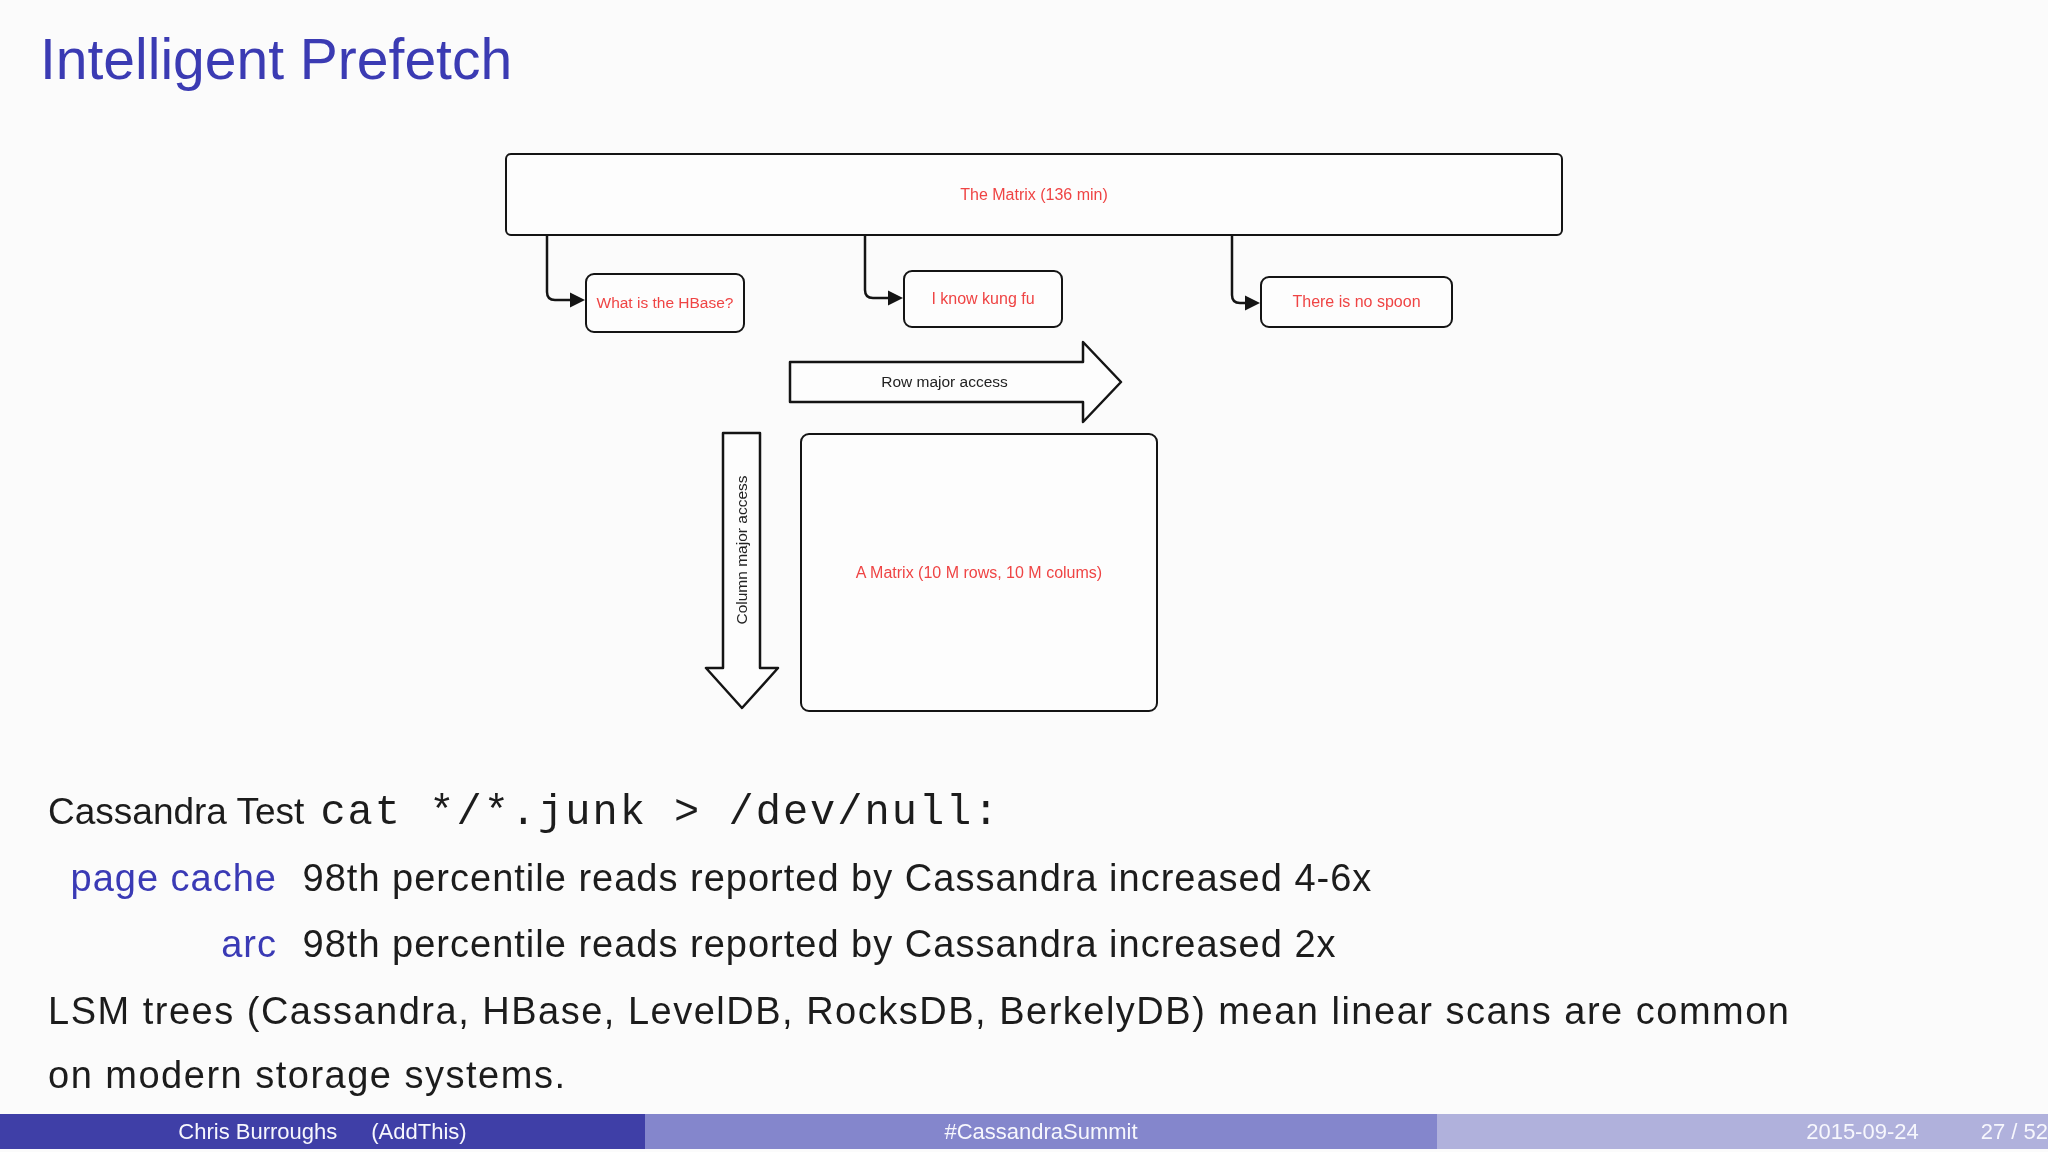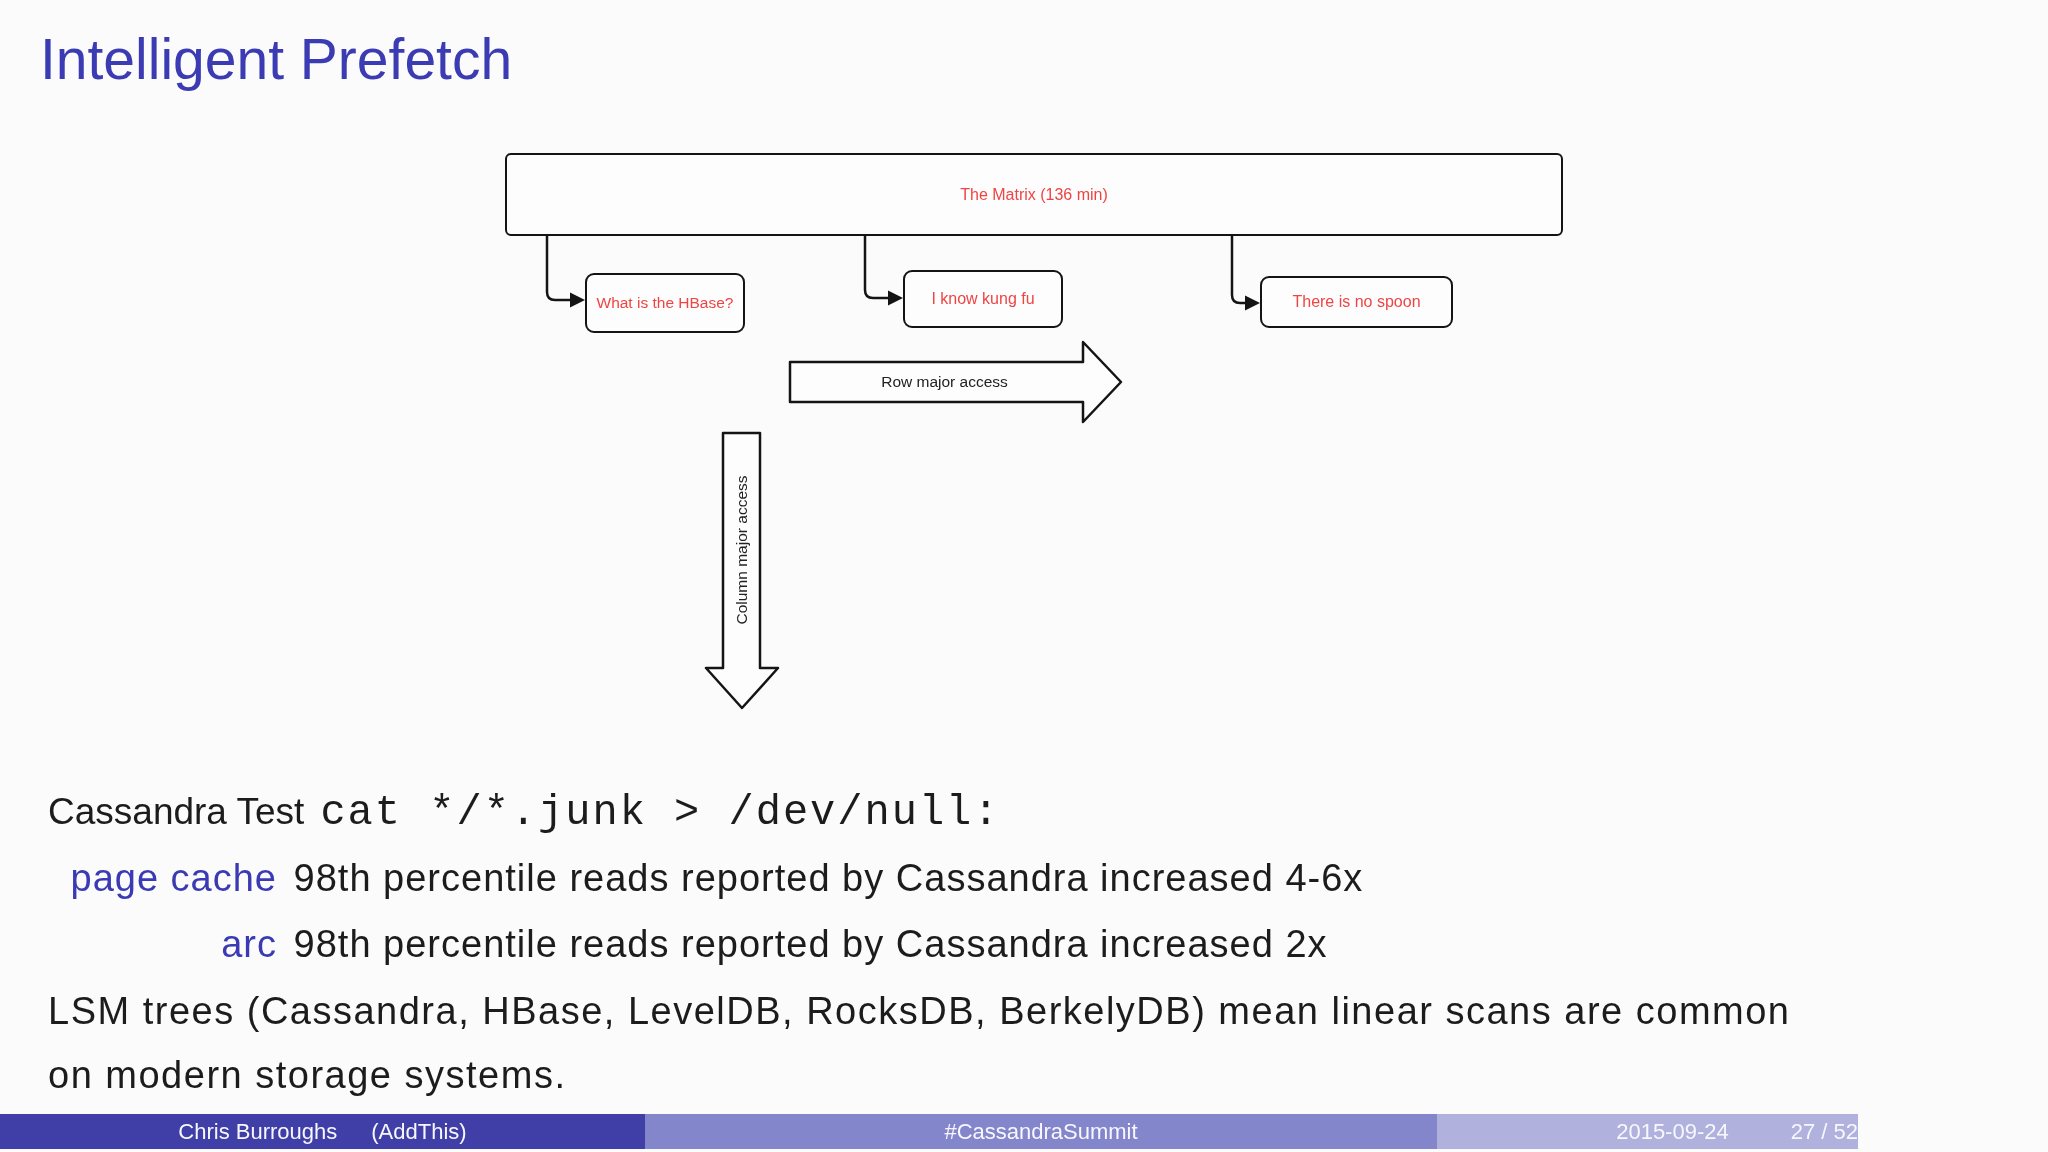--- a/index.html
+++ b/index.html
@@ -27,29 +27,29 @@
   .rot{
     transform:translate(-50%,-50%) rotate(-90deg);
     transform-origin:center center;white-space:nowrap;
   }
   
   .brow{position:absolute;left:0;width:2048px;white-space:nowrap;color:#1c1c1c;}
   .line1{top:789px;left:48px;font-size:37px;}
   .code{font-family:"Liberation Mono",monospace;font-size:42px;letter-spacing:2px;margin-left:16px;}
   .defrow{font-size:38px;letter-spacing:1px;}
   .defrow .term{display:inline-block;width:277px;text-align:right;color:#3a3ab5;}
-  .defrow .desc{margin-left:5px;color:#1c1c1c;}
+  .defrow .desc{margin-left:14px;color:#1c1c1c;}
   .d1{top:857px;}
   .d2{top:923px;}
   .lsm{left:48px;font-size:38px;letter-spacing:1.5px;}
   .l4{top:990px;}
   .l5{top:1054px;}
   
   .footer{
-    position:absolute;left:0;top:1114px;width:1858px;height:35px;display:flex;
+    position:absolute;left:0;top:1114px;width:2048px;height:35px;display:flex;
     color:#f7f7fd;font-size:22px;
   }
   .fseg{display:flex;align-items:center;justify-content:center;height:100%;}
   .fseg.authors{width:645px;background:#3f3fa7;gap:34px;}
   .fseg.event{width:792px;background:#8486cc;}
   .fseg.dates{flex:1;background:#b0b1dc;justify-content:flex-end;
     box-sizing:border-box;gap:62px;}
 </style>
 </head>
 <body>
@@ -83,20 +83,23 @@
   </div>
 
   <div class="dbox" style="left:903px;top:270px;width:160px;height:58px;">
     <span>I know kung fu</span>
   </div>
 
   <div class="dbox" style="left:1260px;top:276px;width:193px;height:52px;">
     <span>There is no spoon</span>
   </div>
 
+  <div class="dbox" style="left:800px;top:433px;width:358px;height:279px;">
+    <span>A Matrix (10 M rows, 10 M colums)</span>
+  </div>
 
   <div class="dlabel" style="left:790px;top:362px;width:293px;height:40px;padding-left:8px;">Row major access</div>
 
   <div class="dlabel rot" style="left:742px;top:550px;">Column major access</div>
 
   <div class="brow line1">
     <span>Cassandra Test</span><span class="code">cat */*.junk &gt; /dev/null:</span>
   </div>
 
   <div class="brow defrow d1">

